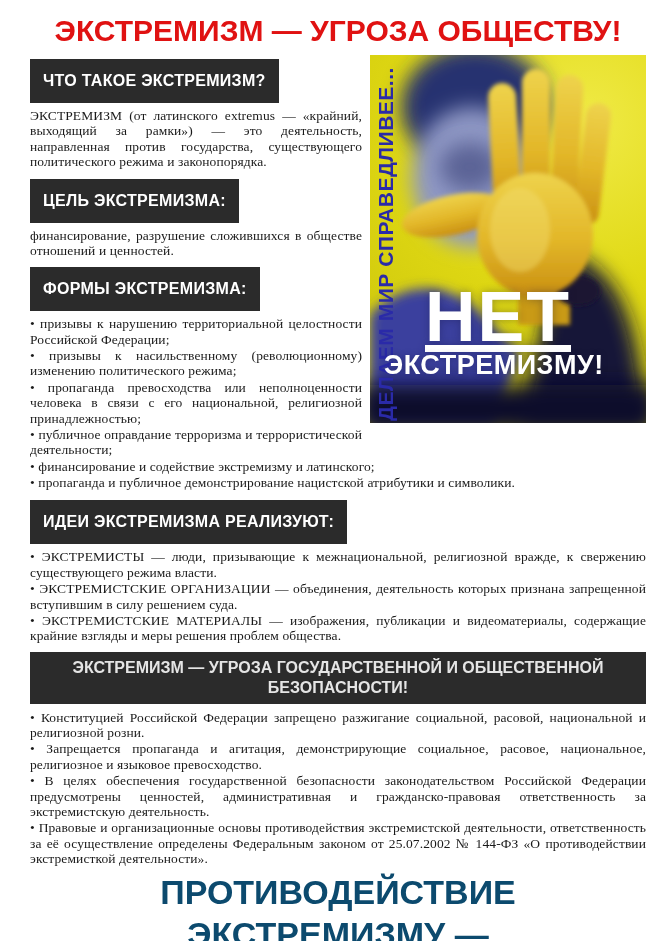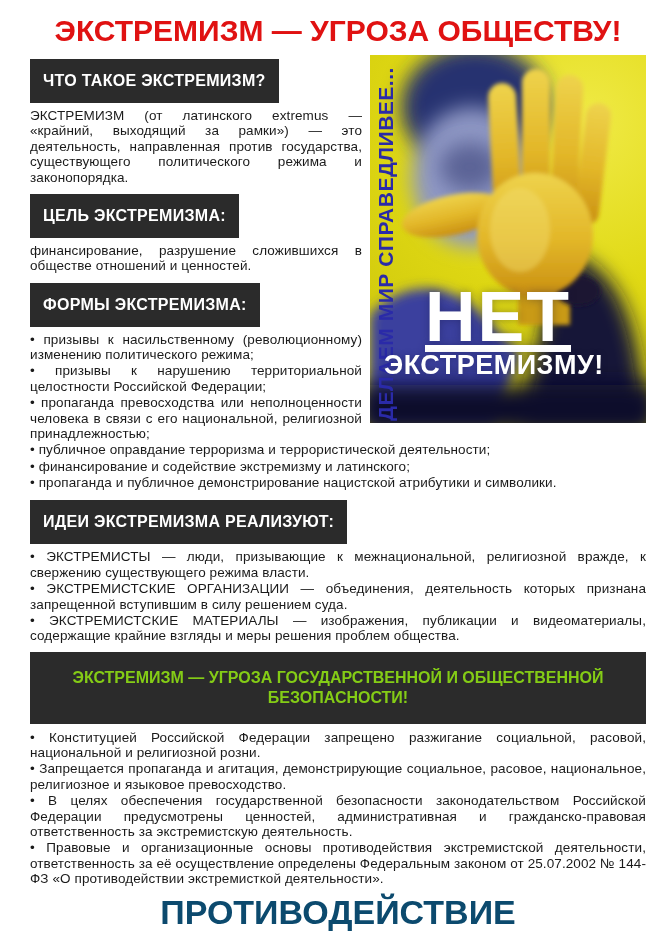--- a/index.html
+++ b/index.html
@@ -19,28 +19,28 @@
   .slogan-main{position:absolute;left:55px;top:227px;color:#ffffff;font-weight:bold;font-size:70px;line-height:1;
                letter-spacing:2px;text-shadow:0 0 8px rgba(20,20,60,.35);text-decoration:underline;}
   .slogan-sub{position:absolute;left:14px;top:297px;color:#ffffff;font-weight:bold;font-size:27px;line-height:1;
               letter-spacing:.5px;text-shadow:0 0 6px rgba(20,20,60,.35);}
 
   
   .sec-h{display:inline-block;background:#2b2b2b;color:#ffffff;font-weight:bold;font-size:16px;
          padding:13px 13px;margin:4px 0 5px;letter-spacing:.3px;}
   .sec-h:first-of-type{margin-top:0;}
 
-  .body-text,.blist li{font-size:13.5px;line-height:1.14;text-align:justify;letter-spacing:.1px;}
+  .body-text,.blist li{font-size:13.5px;line-height:1.14;text-align:justify;letter-spacing:.1px;font-family:Liberation Serif, serif;}
   .body-text{margin:0 0 5px;}
   .blist{margin:0 0 6px;padding:0;list-style:none;}
   .blist li{margin:0 0 1px;}
   .blist li::before{content:"\2022\00a0";}
 
-  .big-h{clear:both;background:#2b2b2b;color:#84cc16;font-weight:bold;font-size:16px;line-height:1.25;
-         text-align:center;padding:16px 8px;margin:8px 0 6px;}
+  .big-h{clear:both;background:#2b2b2b;color:#e5e5e5;font-weight:bold;font-size:16px;line-height:1.25;
+         text-align:center;padding:6px 8px;margin:8px 0 6px;}
 
   .footer-title{margin-top:6px;text-align:center;color:#0c4a6e;font-weight:bold;font-size:34px;line-height:1.22;}
 </style>
 </head>
 <body>
 
 <div class="page">
 
   <h1 class="main-title">ЭКСТРЕМИЗМ — УГРОЗА ОБЩЕСТВУ!</h1>
 
@@ -94,22 +94,22 @@
     <div class="sec-h">ЧТО ТАКОЕ ЭКСТРЕМИЗМ?</div>
     <p class="body-text">ЭКСТРЕМИЗМ (от латинского extremus — «крайний, выходящий за рамки») — это деятельность, направленная против государства, существующего политического режима и законопорядка.</p>
 
     
     <div class="sec-h">ЦЕЛЬ ЭКСТРЕМИЗМА:</div>
     <p class="body-text">финансирование, разрушение сложившихся в обществе отношений и ценностей.</p>
 
     
     <div class="sec-h">ФОРМЫ ЭКСТРЕМИЗМА:</div>
     <ul class="blist">
+      <li>призывы к нарушению территориальной целостности Российской Федерации;</li>
       <li>призывы к насильственному (революционному) изменению политического режима;</li>
-      <li>призывы к нарушению территориальной целостности Российской Федерации;</li>
       <li>пропаганда превосходства или неполноценности человека в связи с его национальной, религиозной принадлежностью;</li>
       <li>публичное оправдание терроризма и террористической деятельности;</li>
       <li>финансирование и содействие экстремизму и латинского;</li>
       <li>пропаганда и публичное демонстрирование нацистской атрибутики и символики.</li>
     </ul>
 
     
     <div class="sec-h">ИДЕИ ЭКСТРЕМИЗМА РЕАЛИЗУЮТ:</div>
     <ul class="blist">
       <li>ЭКСТРЕМИСТЫ — люди, призывающие к межнациональной, религиозной вражде, к свержению существующего режима власти.</li>

